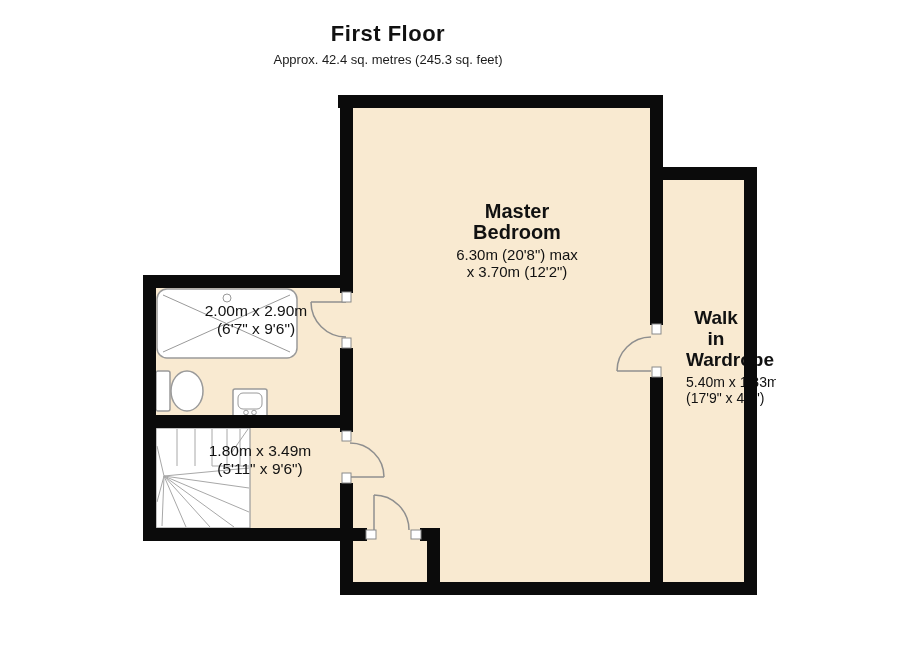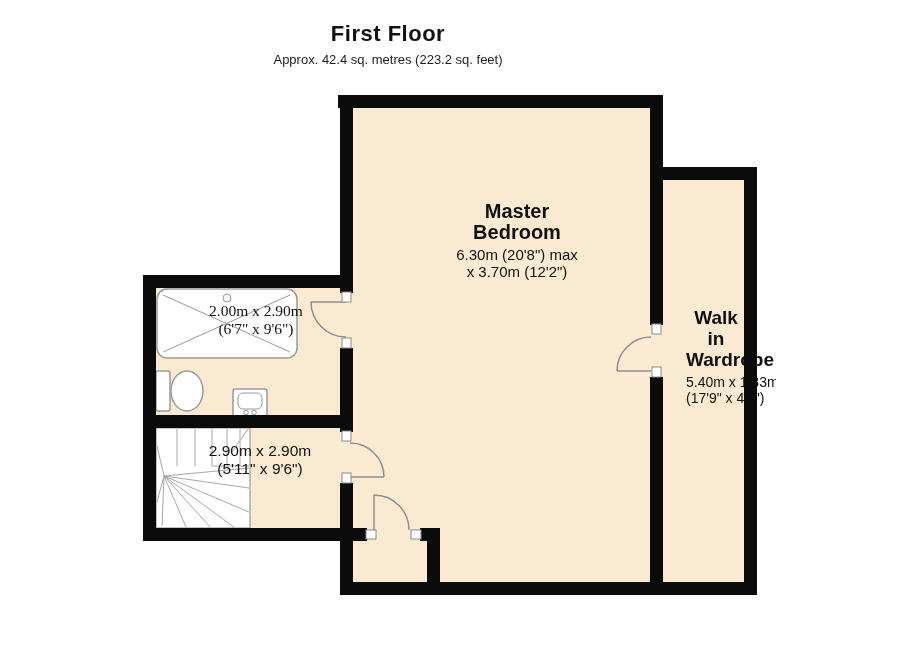--- a/index.html
+++ b/index.html
@@ -52,41 +52,41 @@
   .room-label .name{font-weight:bold;}
   .room-label .dim{font-weight:normal;white-space:nowrap;}
 
   #label-master{left:505px;top:201px;width:150px;}
   #label-master .name{font-size:20px;line-height:21px;}
   #label-master .dim{font-size:15px;line-height:17px;}
   #label-master .dims{margin-top:3px;}
 
   #label-ensuite{left:244px;top:299px;width:180px;}
   #label-ensuite .name{font-size:22px;line-height:23px;}
-  #label-ensuite .dim{font-size:15.5px;line-height:17.5px;font-family:Liberation Serif, serif;}
+  #label-ensuite .dim{font-size:15.5px;line-height:17.5px;}
   #label-ensuite .dims{margin-top:3px;}
 
   #label-landing{left:248px;top:439px;width:180px;}
   #label-landing .name{font-size:22px;line-height:23px;}
   #label-landing .dim{font-size:15.5px;line-height:17.5px;}
   #label-landing .dims{margin-top:3px;}
 
   #label-wardrobe{left:704px;top:307px;width:60px;}
   #label-wardrobe .name{font-size:19px;line-height:21px;}
   #label-wardrobe .dim{font-size:14px;line-height:16px;}
   #label-wardrobe .dims{margin-top:4px;}
 </style>
 </head>
 <body>
 
 <div class="canvas">
 
   <div class="titleblock">
     <div class="heading">First Floor</div>
-    <div class="subtitle">Approx. 42.4 sq. metres (223.2 sq. feet)</div>
+    <div class="subtitle">Approx. 42.4 sq. metres (245.3 sq. feet)</div>
   </div>
 
   <svg id="base-layer" class="layer" width="900" height="653" viewBox="0 0 900 653">
 
     <g>
       <rect class="floor" x="344" y="101" width="312" height="488"></rect>
       <rect class="floor" x="656" y="173" width="95" height="416"></rect>
       <rect class="floor" x="149" y="281" width="198" height="254"></rect>
     </g>
 
@@ -145,21 +145,21 @@
 
     <div class="room-label" id="label-ensuite">
       <div class="dims">
         <div class="dim">2.00m x 2.90m</div>
         <div class="dim">(6'7" x 9'6")</div>
       </div>
     </div>
 
     <div class="room-label" id="label-landing">
       <div class="dims">
-        <div class="dim">2.90m x 2.90m</div>
+        <div class="dim">1.80m x 3.49m</div>
         <div class="dim">(5'11" x 9'6")</div>
       </div>
     </div>
 
     <div class="room-label" id="label-wardrobe">
       <div class="name">Walk in Wardrobe</div>
       <div class="dims">
         <div class="dim">5.40m x 1.33m</div>
         <div class="dim">(17'9" x 4'4")</div>
       </div>

